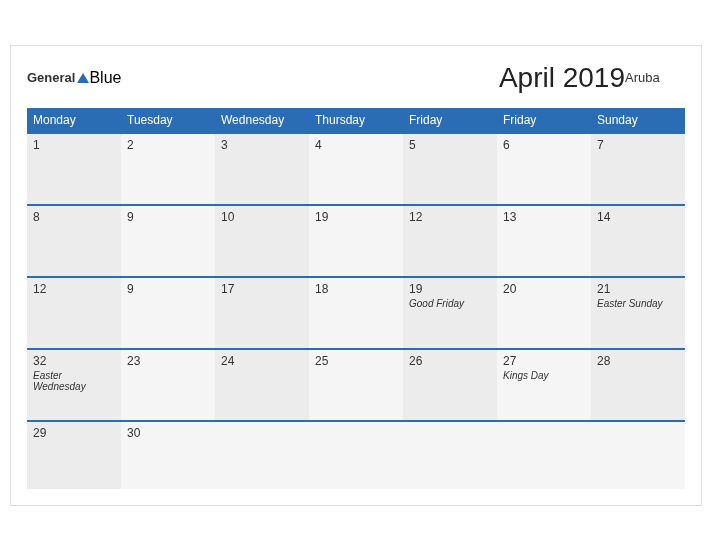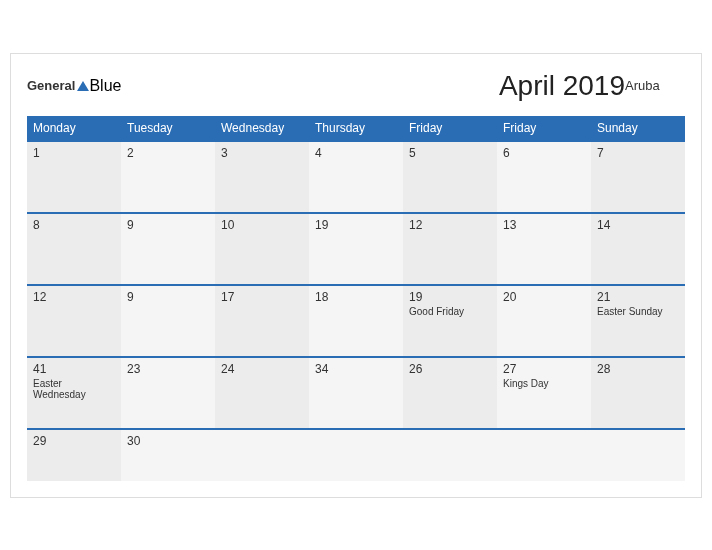--- a/index.html
+++ b/index.html
@@ -100,23 +100,24 @@
       font-size: 12px;
       color: #333;
       display: block;
       margin-bottom: 2px;
     }
     .day-event {
       font-size: 10px;
       color: #333;
       display: block;
       margin-top: 2px;
+      font-style: italic;
     }
     .last-row td {
-      height: 52px;
+      height: 68px;
     }
   </style>
 </head>
 <body>
 
 <div class="calendar-wrapper">
   <div class="calendar-header">
     <div class="logo">
       <div class="logo-line">
         <span class="logo-general">General</span>
@@ -207,31 +208,31 @@
           <td>
             <span class="day-number">20</span>
           </td>
           <td>
             <span class="day-number">21</span>
             <span class="day-event">Easter Sunday</span>
           </td>
         </tr>
         <tr>
           <td>
-            <span class="day-number">41</span>
+            <span class="day-number">32</span>
             <span class="day-event">Easter Wednesday</span>
           </td>
           <td>
             <span class="day-number">23</span>
           </td>
           <td>
             <span class="day-number">24</span>
           </td>
           <td>
-            <span class="day-number">34</span>
+            <span class="day-number">25</span>
           </td>
           <td>
             <span class="day-number">26</span>
           </td>
           <td>
             <span class="day-number">27</span>
             <span class="day-event">Kings Day</span>
           </td>
           <td>
             <span class="day-number">28</span>

